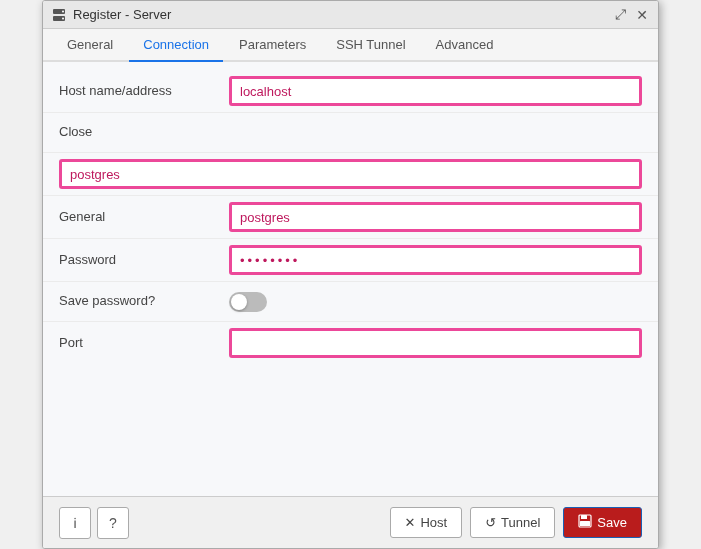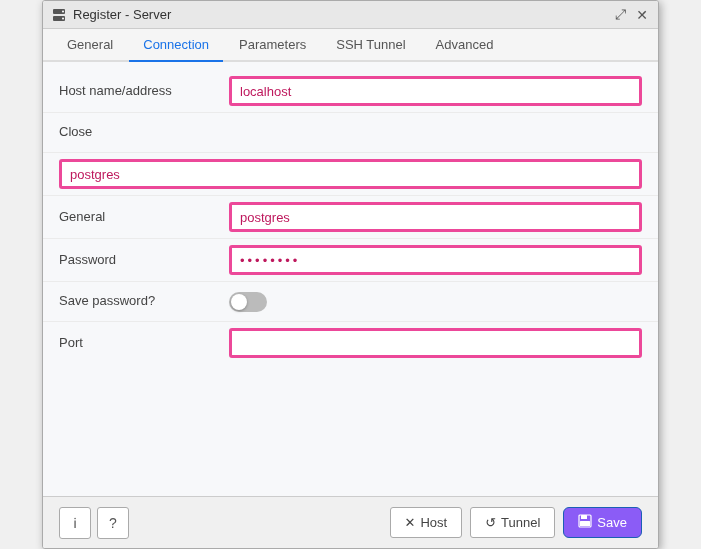--- a/index.html
+++ b/index.html
@@ -198,25 +198,24 @@
       background: #fff;
       border-color: #aaa;
       color: #444;
     }
     .btn-reset {
       background: #fff;
       border-color: #aaa;
       color: #444;
     }
     .btn-save {
-      background: #8b5cf6;
+      background: #b91c1c;
       border-color: #1a5fb4;
       color: #fff;
       font-weight: 500;
-      border-radius: 6px;
     }
   </style>
 </head>
 <body>
 
 <div class="window">
 
   <div class="title-bar">
     <div class="title-bar-left">
       <span class="title-icon">

